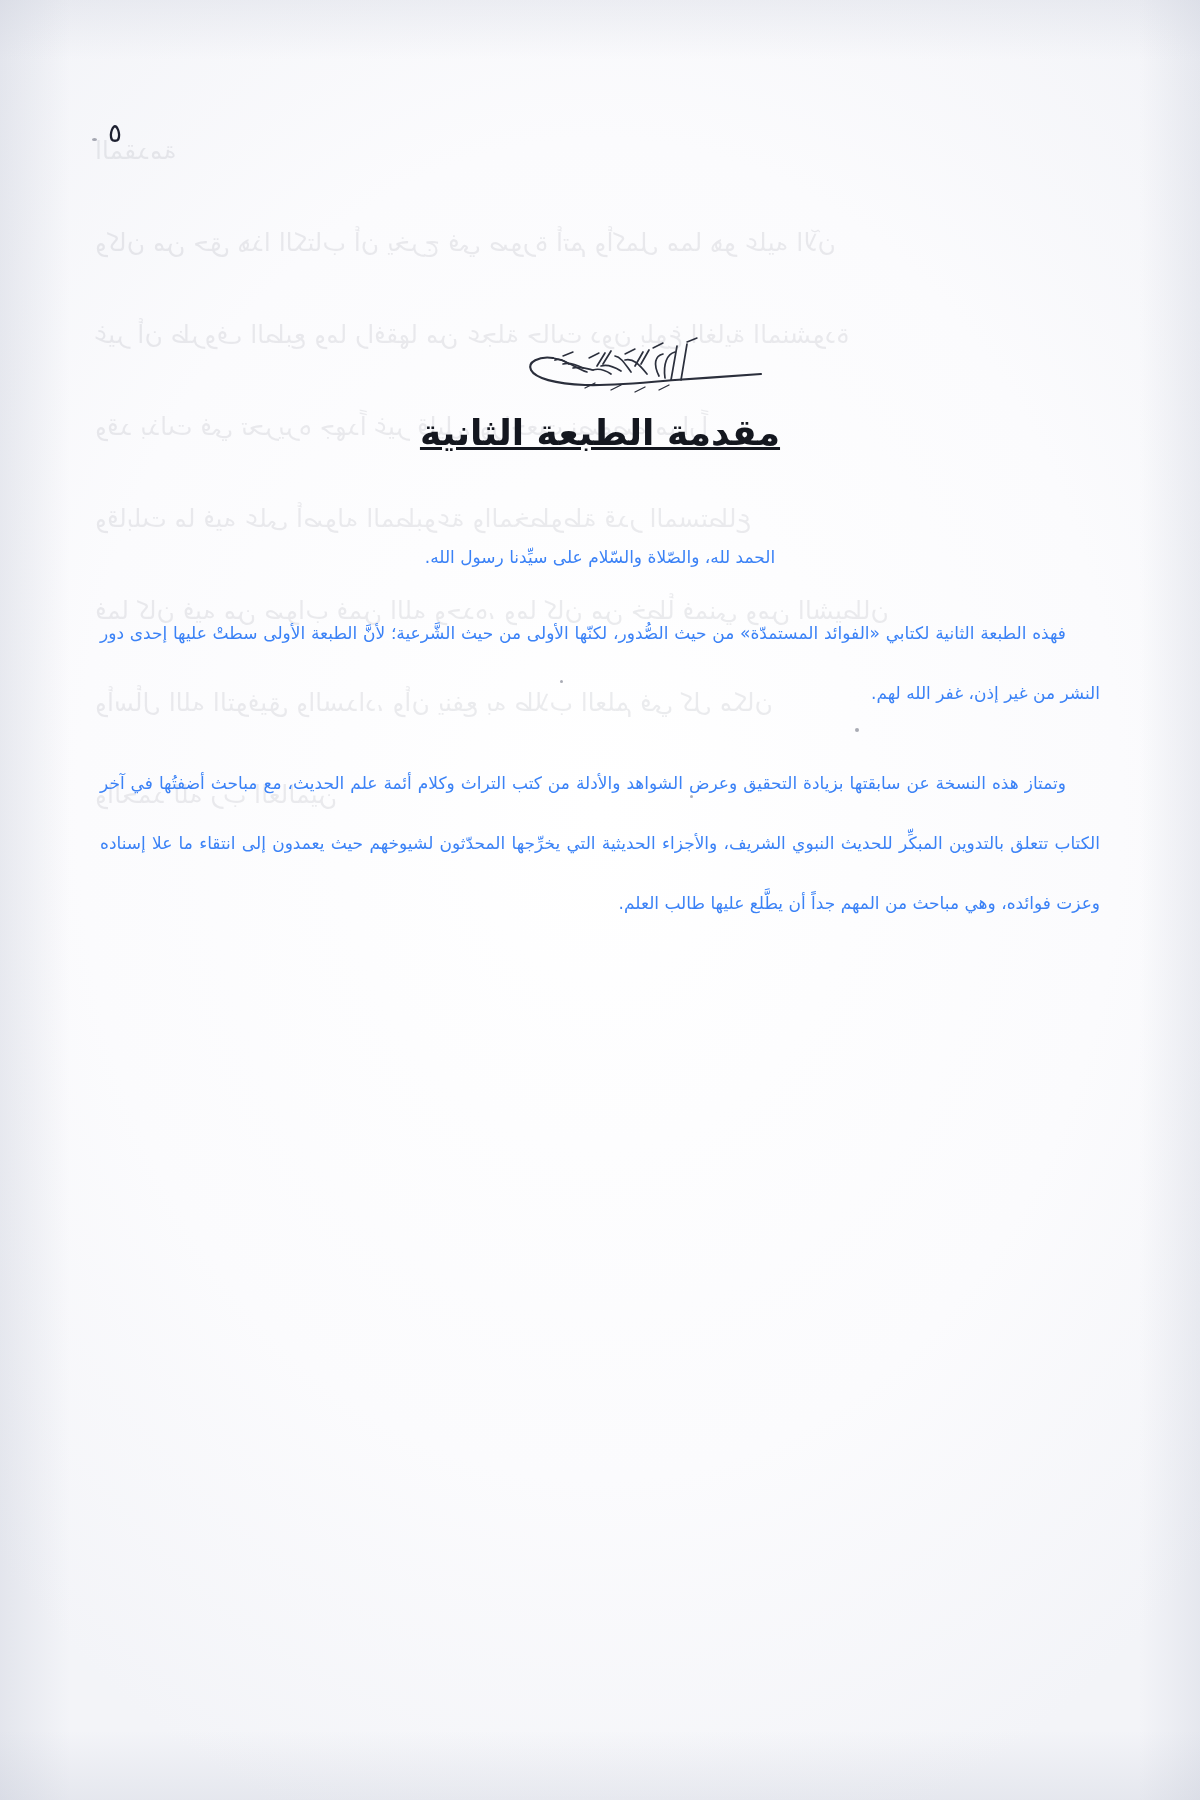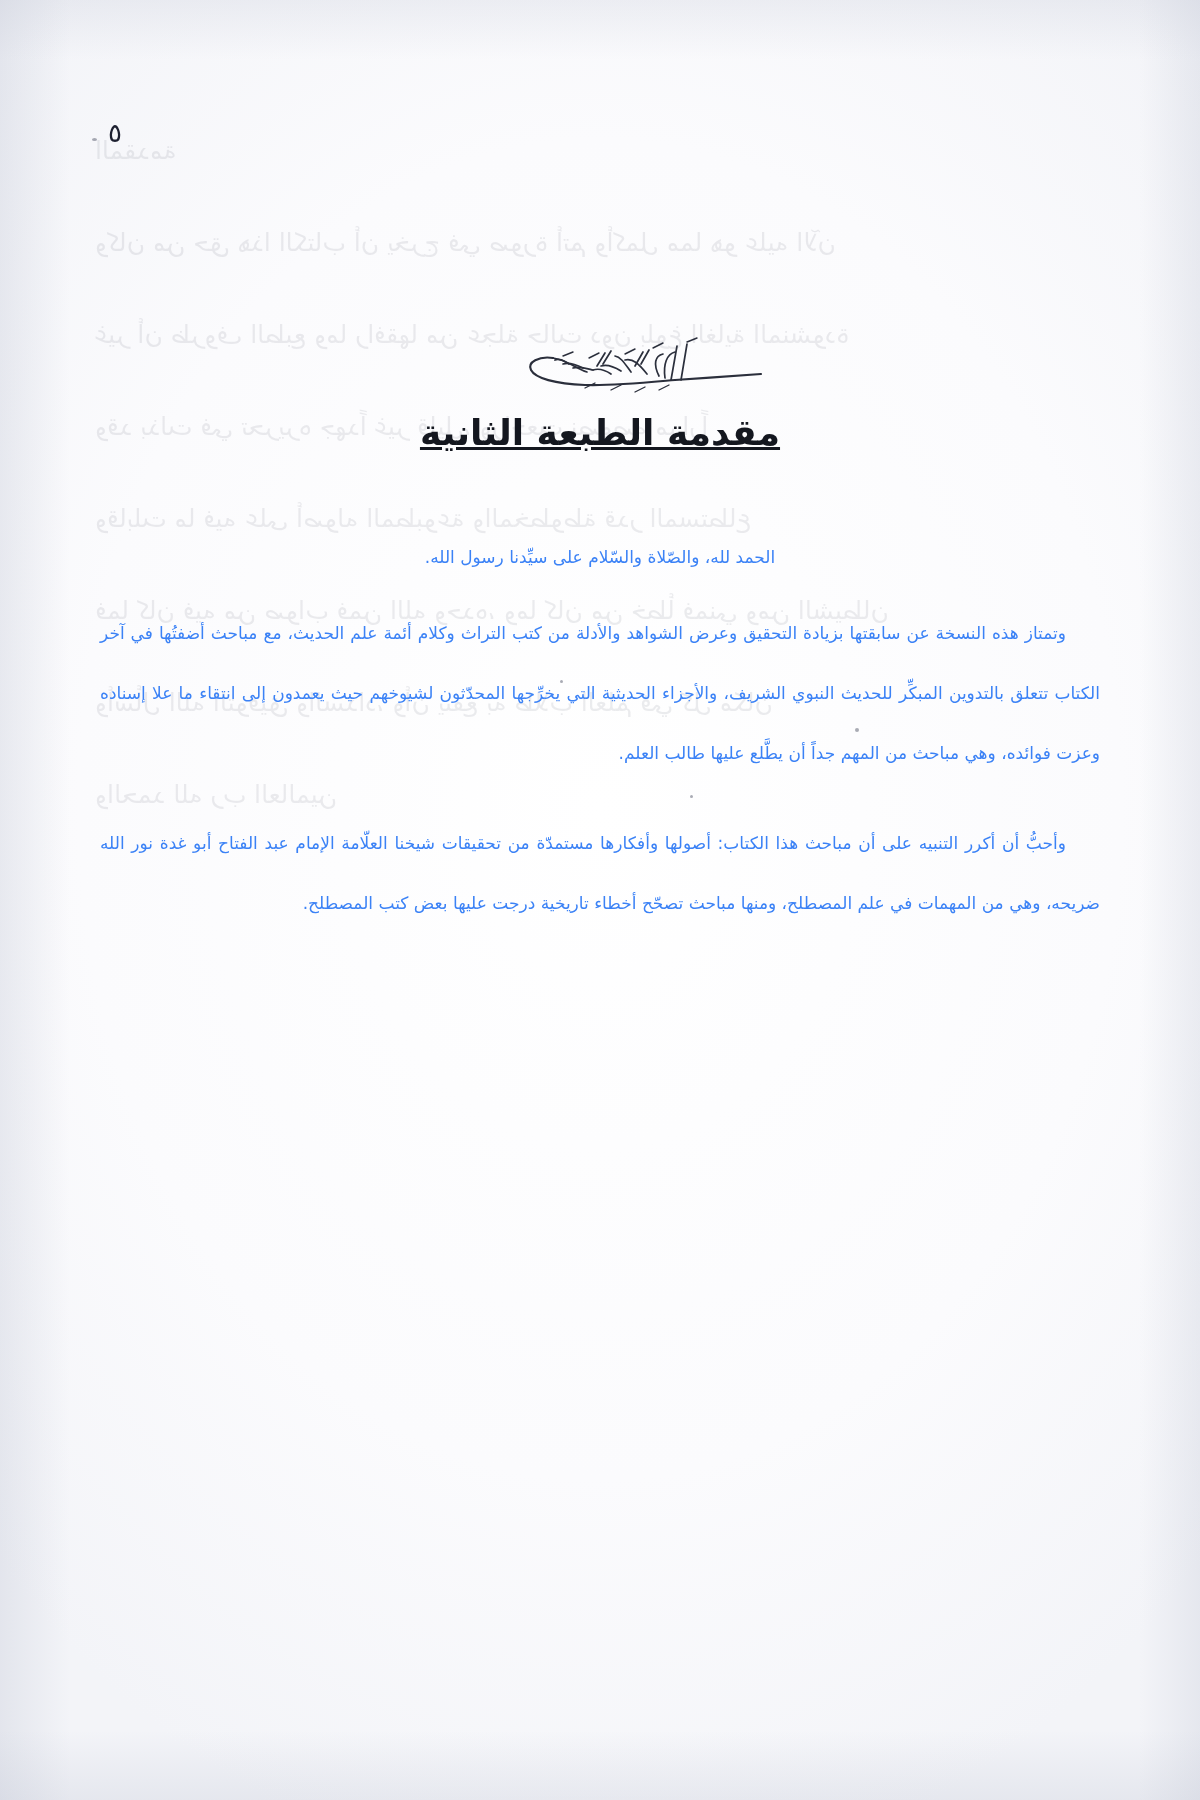--- a/index.html
+++ b/index.html
@@ -186,24 +186,24 @@
           <path d="M150 58 L160 53" stroke-width="1.3"></path>
         </g>
       </svg>
     </div>
 
     <h1 class="chapter-title">مقدمة الطبعة الثانية</h1>
 
     <p class="para center tight">الحمد لله، والصّلاة والسّلام على سيِّدنا رسول الله.</p>
 
 
+    <p class="para">فهذه الطبعة الثانية لكتابي «الفوائد المستمدّة» من حيث الصُّدور، لكنّها الأولى من حيث الشَّرعية؛ لأنَّ الطبعة الأولى سطتْ عليها إحدى دور النشر من غير إذن، غفر الله لهم.</p>
 
     <p class="para">وتمتاز هذه النسخة عن سابقتها بزيادة التحقيق وعرض الشواهد والأدلة من كتب التراث وكلام أئمة علم الحديث، مع مباحث أضفتُها في آخر الكتاب تتعلق بالتدوين المبكِّر للحديث النبوي الشريف، والأجزاء الحديثية التي يخرِّجها المحدّثون لشيوخهم حيث يعمدون إلى انتقاء ما علا إسناده وعزت فوائده، وهي مباحث من المهم جداً أن يطَّلع عليها طالب العلم.</p>
 
-    <p class="para">وأحبُّ أن أكرر التنبيه على أن مباحث هذا الكتاب: أصولها وأفكارها مستمدّة من تحقيقات شيخنا العلّامة الإمام عبد الفتاح أبو غدة نور الله ضريحه، وهي من المهمات في علم المصطلح، ومنها مباحث تصحّح أخطاء تاريخية درجت عليها بعض كتب المصطلح.</p>
 
   </div>
 
   <div class="edge-shadow-left"></div>
   <div class="edge-shadow-right"></div>
   <div class="edge-shadow-top"></div>
   <div class="edge-shadow-bottom"></div>
 
   <div class="speckle" style="left:92px;  top:138px; width:5px;  height:3px;"></div>
   <div class="speckle" style="left:855px; top:728px; width:4px;  height:4px;"></div>

